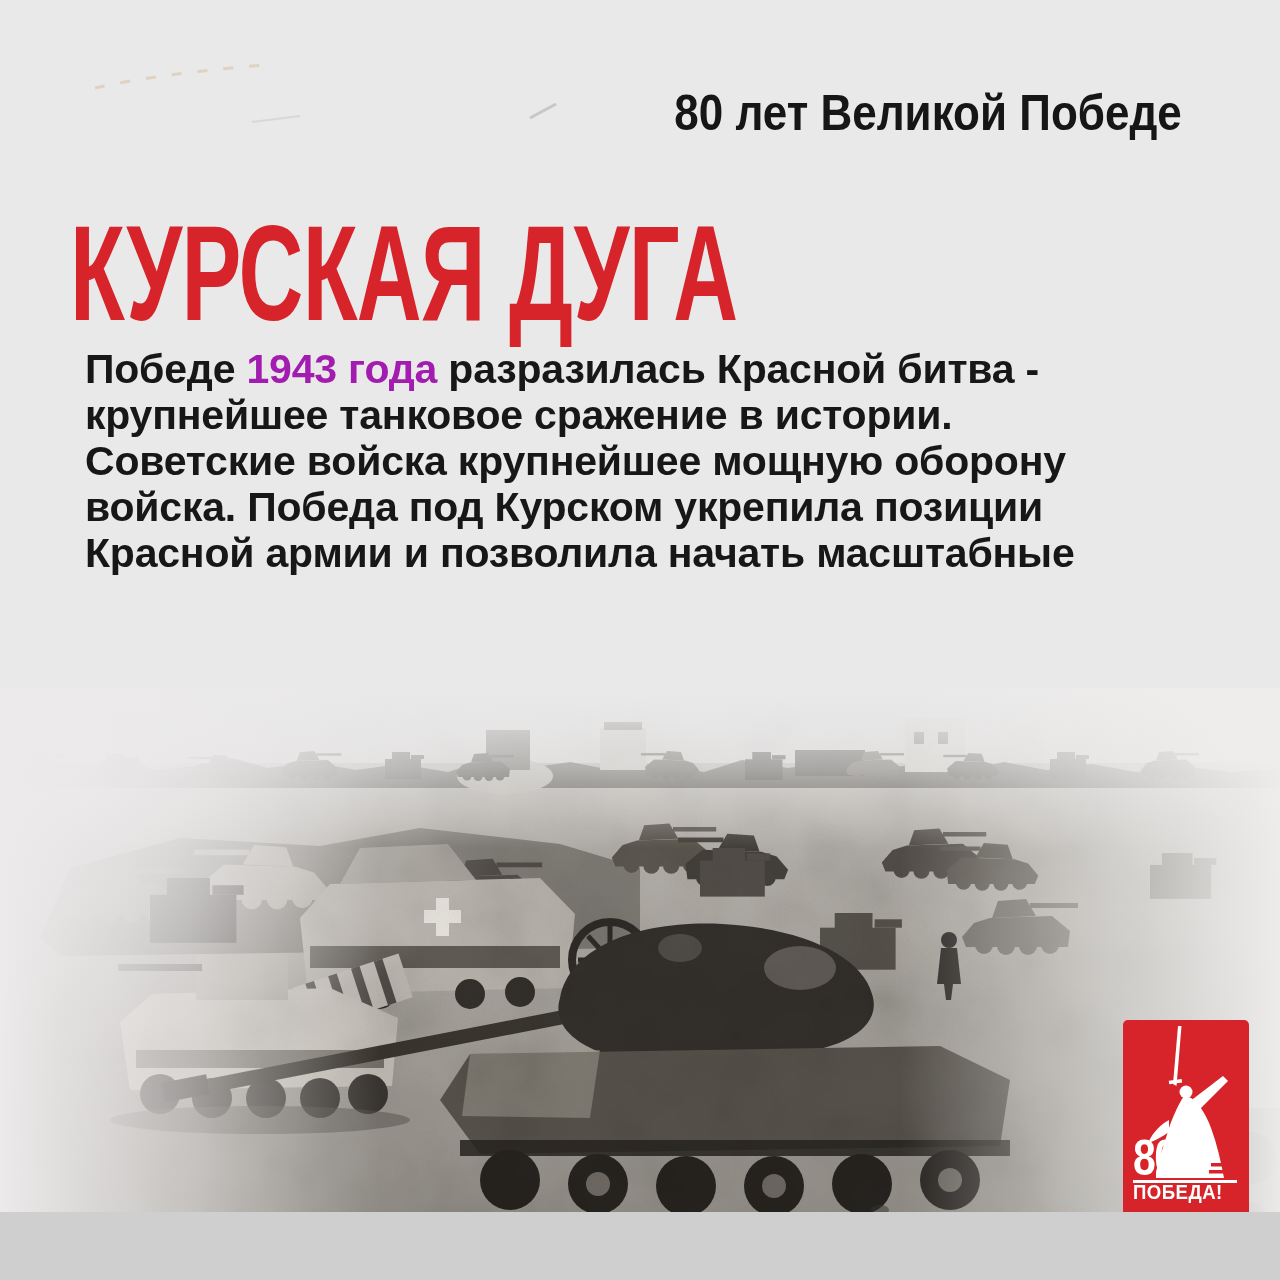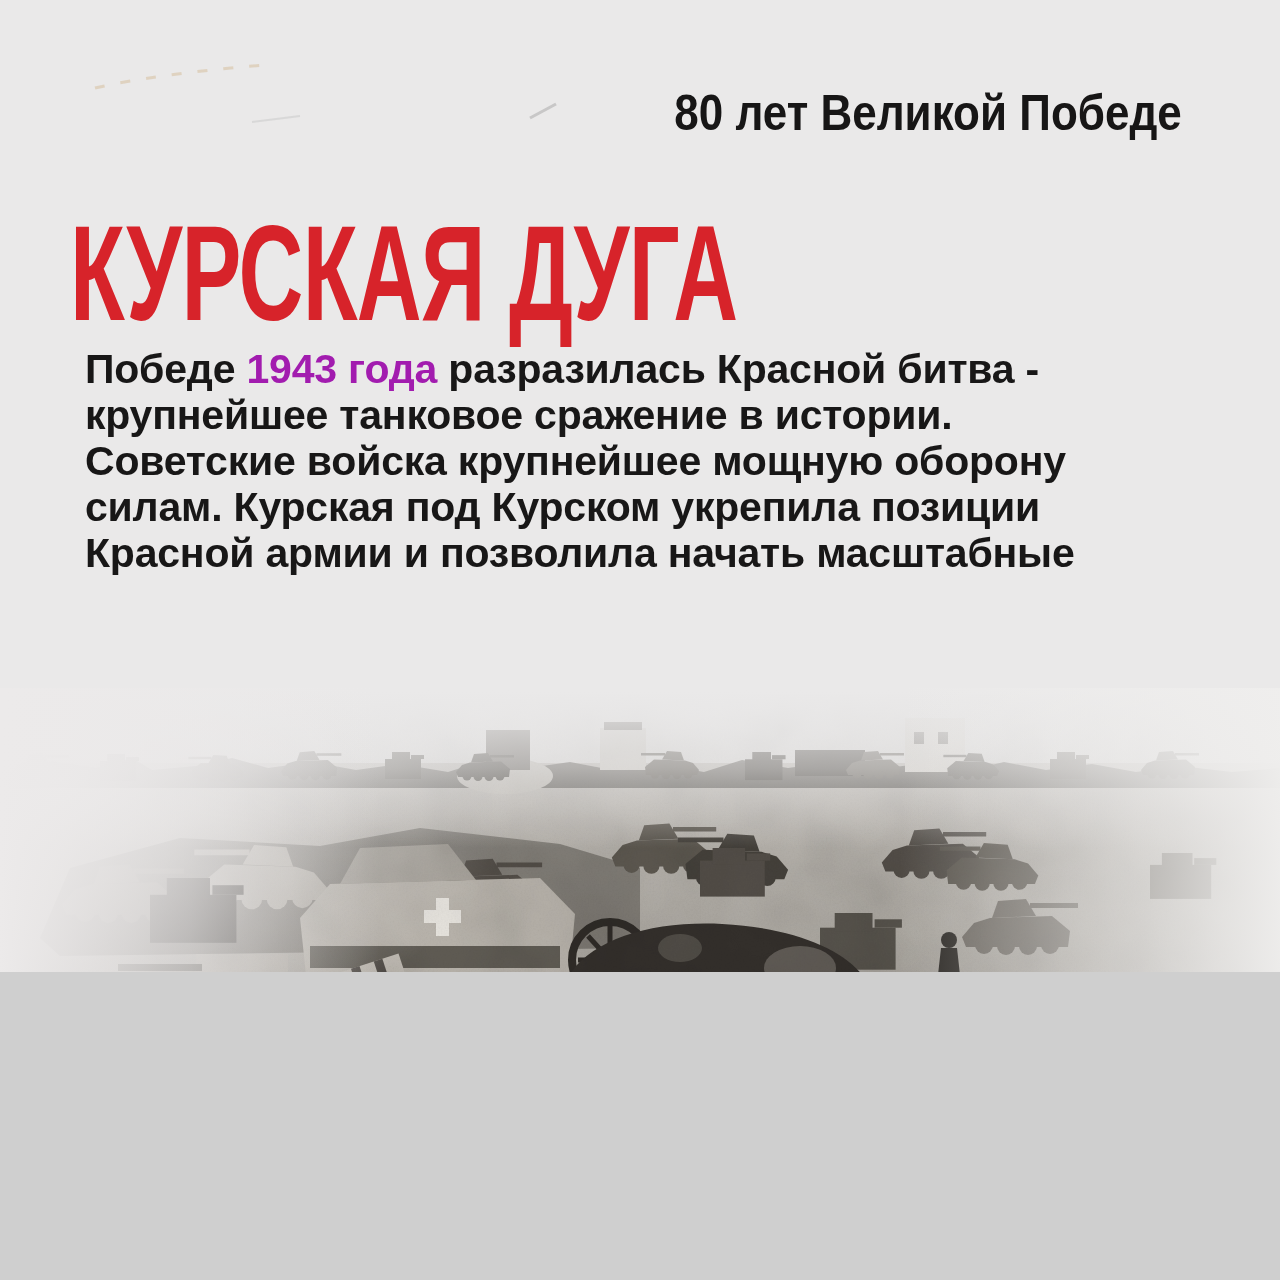--- a/index.html
+++ b/index.html
@@ -1,27 +1,27 @@
 <!DOCTYPE html>
 <html><head>
 <meta charset="utf-8">
 <style>
   html,body{margin:0;padding:0;background:#cfcfcf;}
-  .poster{position:relative;width:1280px;height:972px;background:#eae9e9;overflow:hidden;
+  .poster{position:relative;width:1280px;height:1212px;background:#eae9e9;overflow:hidden;
           font-family:"Liberation Sans",sans-serif;}
   .header{position:absolute;top:84px;right:98px;font-size:50px;font-weight:700;color:#171616;
           transform:scaleX(.88);transform-origin:100% 0;white-space:nowrap;}
   .title{position:absolute;left:70px;top:205px;font-size:136px;font-weight:700;color:#d7232a;
          line-height:1;letter-spacing:-1px;transform:scaleX(.66);transform-origin:0 0;white-space:nowrap;}
   .bodytext{position:absolute;left:85px;top:346px;font-size:41px;font-weight:700;color:#181717;
             line-height:46px;letter-spacing:-.2px;white-space:nowrap;}
   .bodytext .hl{color:#a21caf;}
   .smudges{position:absolute;left:0;top:0;}
   .photo{position:absolute;left:0;top:688px;width:1280px;height:592px;}
-  .logo{position:absolute;left:1066px;top:1020px;width:126px;height:198px;background:#d7232a;border-radius:5px;}
+  .logo{position:absolute;left:1123px;top:1020px;width:126px;height:198px;background:#d7232a;border-radius:5px;}
   .logo-statue{position:absolute;left:0;top:0;}
   .logo-num{position:absolute;left:10px;top:113px;font-size:50px;font-weight:700;color:#ffffff;line-height:1;
             letter-spacing:-2px;transform:scaleX(.82);transform-origin:0 0;}
   .logo-rule{position:absolute;left:10px;top:160px;width:104px;height:3px;background:#ffffff;}
   .logo-label{position:absolute;left:10px;top:161px;font-size:20px;font-weight:700;color:#ffffff;
               letter-spacing:.5px;transform:scaleX(.93);transform-origin:0 0;white-space:nowrap;}
 </style>
 </head>
 <body>
 
@@ -34,21 +34,21 @@
   </svg>
 
   <div class="header">80 лет Великой Победе</div>
 
   <div class="title">КУРСКАЯ ДУГА</div>
 
   <div class="bodytext">
     <div><span>Победе </span><span class="hl">1943 года</span><span> разразилась Красной битва -</span></div>
     <div>крупнейшее танковое сражение в истории.</div>
     <div>Советские войска крупнейшее мощную оборону</div>
-    <div>силам. Курская под Курском укрепила позиции</div>
+    <div>войска. Победа под Курском укрепила позиции</div>
     <div>Красной армии и позволила начать масштабные</div>
   </div>
 
   <svg class="photo" viewBox="0 0 1280 592">
     <defs>
       <linearGradient id="skyG" x1="0" y1="0" x2="0" y2="1">
         <stop offset="0" stop-color="#e9e8e7"></stop>
           <stop offset="1" stop-color="#d8d6d3"></stop>
       </linearGradient>
       <linearGradient id="groundG" x1="0" y1="0" x2="0" y2="1">

